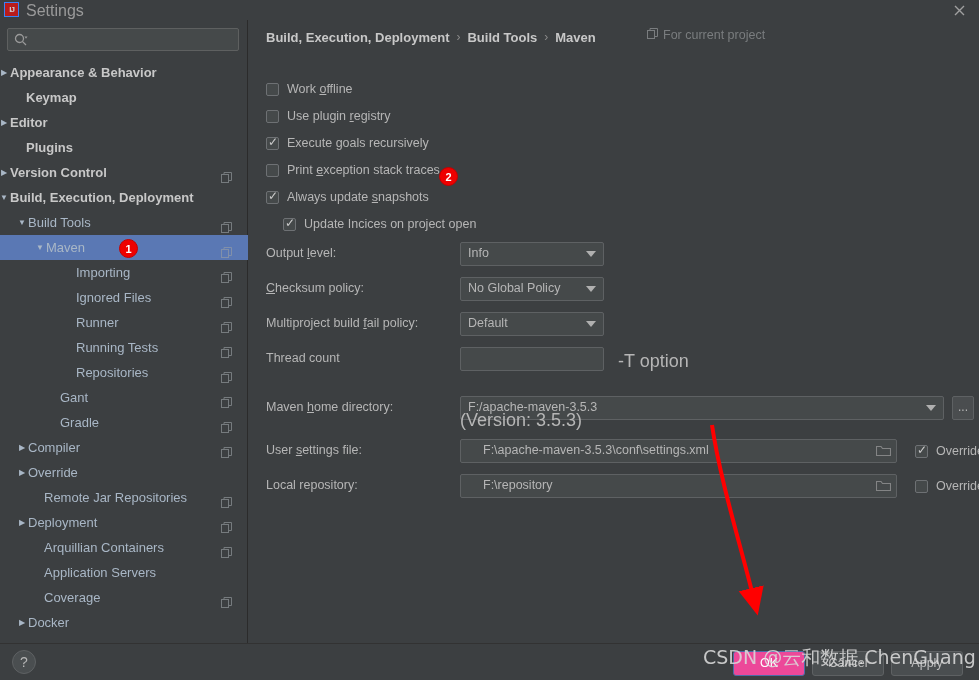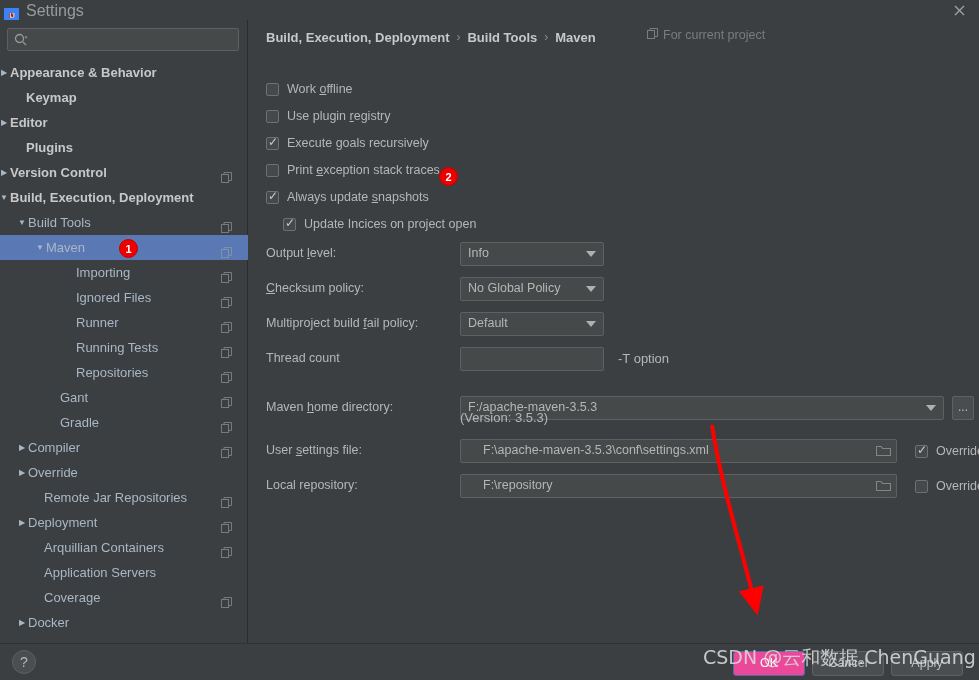--- a/index.html
+++ b/index.html
@@ -14,22 +14,22 @@
     -webkit-font-smoothing: antialiased;
   }
   #root { position: relative; width: 979px; height: 680px; }
 
   
   .titlebar {
     position: absolute; left: 0; top: 0; width: 979px; height: 20px;
     background: #3c3f41;
   }
   .tb-icon {
-    position: absolute; left: 4px; top: 8px; width: 15px; height: 15px;
-    border: 5px solid #3b82f6; background: #b91c1c;
+    position: absolute; left: 4px; top: 2px; width: 15px; height: 15px;
+    border: 1px solid #3b82f6; background: #b91c1c;
     display: flex; align-items: center; justify-content: center;
     font-size: 8px; color: #d0d0d0; font-weight: bold; letter-spacing: -1px;
   }
   .tb-title {
     position: absolute; left: 26px; top: 2px; font-size: 16px; color: #9a9a9a;
   }
   .tb-close {
     position: absolute; left: 940px; top: 0px; width: 39px; height: 20px;
     display: flex; align-items: center; justify-content: center;
     color: #9a9a9a;
@@ -141,21 +141,21 @@
   .tfield .ttext { position: absolute; left: 7px; top: 3px; white-space: nowrap; margin-left: 15px; }
   .folderbtn {
     position: absolute; right: 5px; top: 4px; width: 15px; height: 14px;
     opacity: .58;
   }
   .dotsbtn {
     position: absolute; width: 22px; height: 24px;
     background: #4a4d4f; border: 1px solid #5e6163; border-radius: 2px;
     color: #b6b6b6; font-size: 12px; text-align: center; line-height: 20px;
   }
-  .plaintext { position: absolute; font-size: 13px; color: #b6b6b6; }
+  .plaintext { position: absolute; font-size: 18px; color: #b6b6b6; }
 
   
   .bottombar {
     position: absolute; left: 0; top: 643px; width: 979px; height: 37px;
     background: #3c3f41; border-top: 1px solid #323232;
   }
   .helpbtn {
     position: absolute; left: 12px; top: 6px; width: 24px; height: 24px;
     border-radius: 50%; background: #4a4e50; border: 1px solid #5e6163;
     color: #b6b6b6; font-size: 14px; text-align: center; line-height: 22px;

